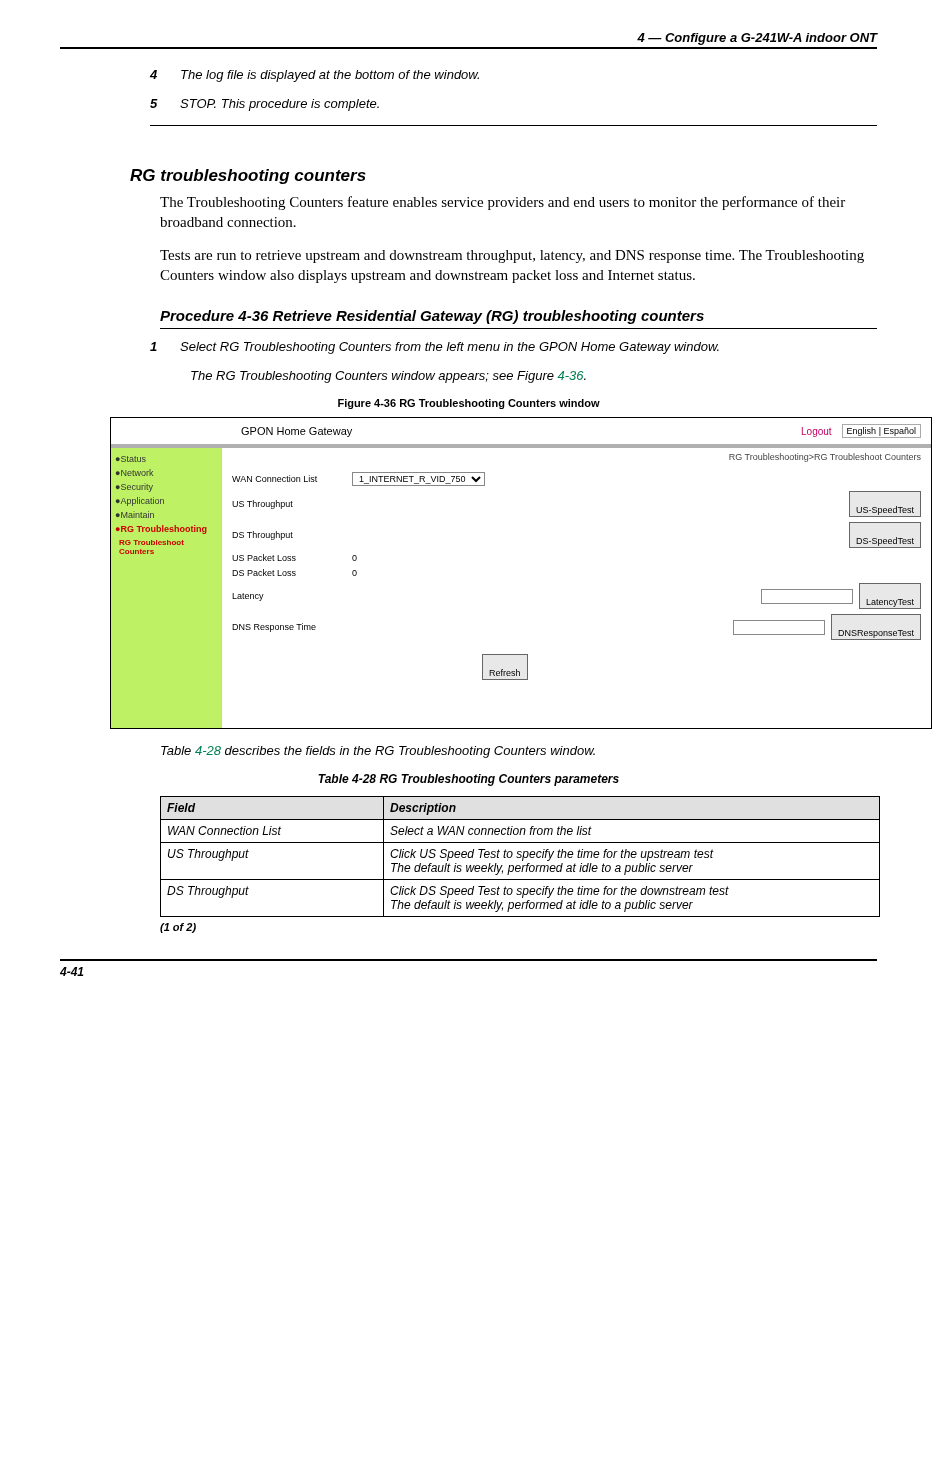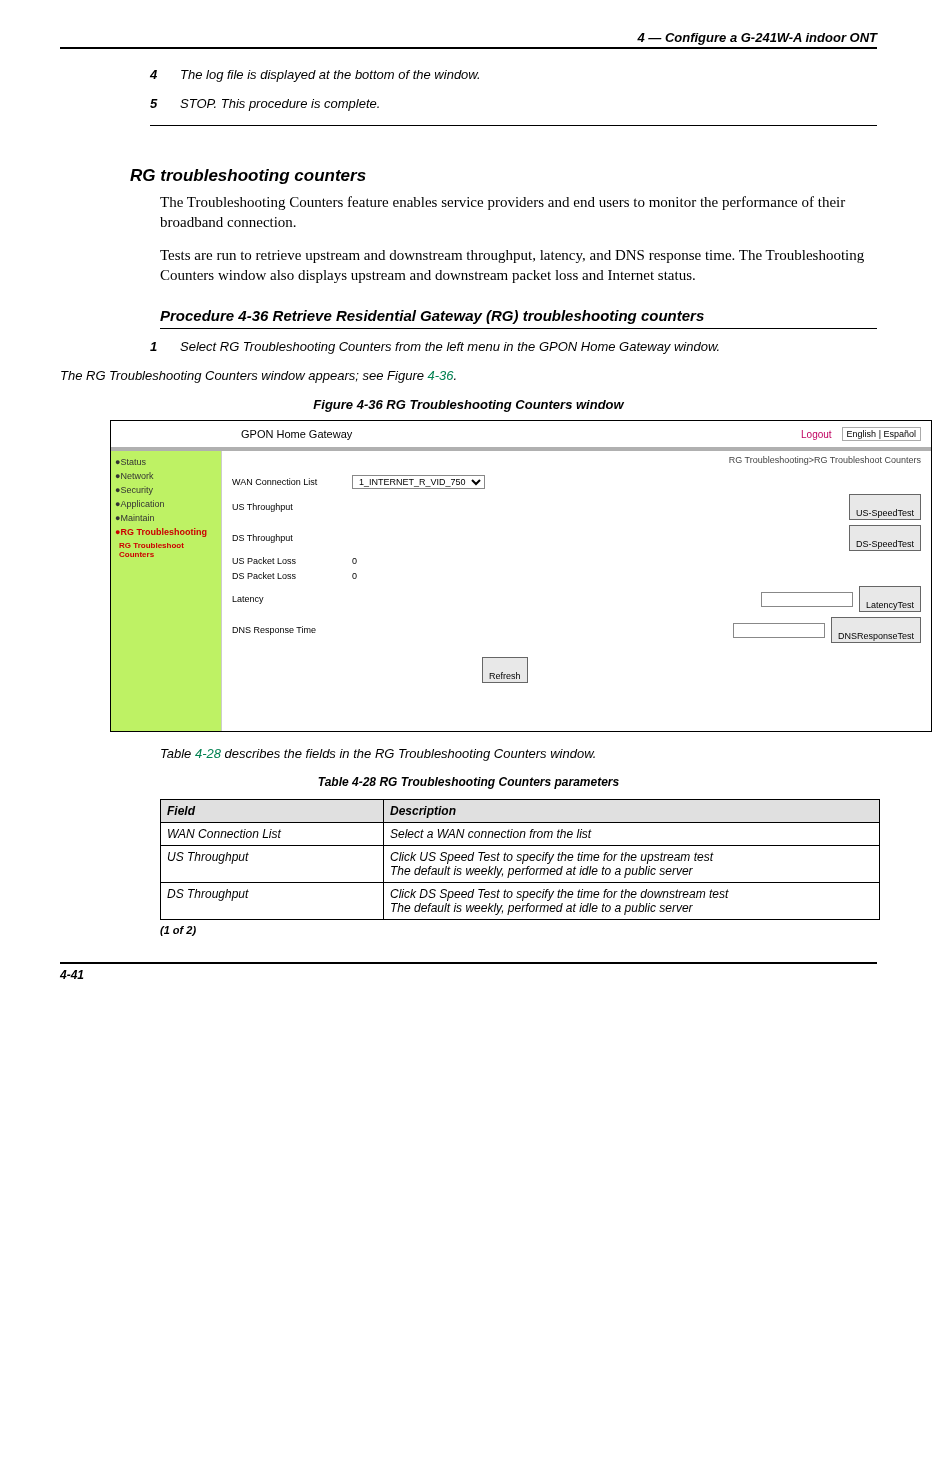--- a/index.html
+++ b/index.html
@@ -58,28 +58,28 @@
     font-style: italic;
     font-size: 15px;
     margin: 22px 0 4px 100px;
   }
   .hr3 {
     border-top: 1.5px solid #000;
     margin: 2px 0 10px 100px;
   }
   .sub-ref {
     font-style: italic;
+    margin-left: 130px;
     margin-bottom: 14px;
   }
   .fig-caption {
     font-weight: bold;
-    font-style: italic;
     text-align: center;
     margin: 14px 0 8px 0;
-    font-size: 13px;
+    font-size: 11px;
   }
   .screenshot {
     border: 1px solid #000;
     margin: 0 0 14px 50px;
     width: 820px;
     background: #f9f9f9;
     font-family: Arial, sans-serif;
     font-size: 10px;
   }
   .ss-top {

